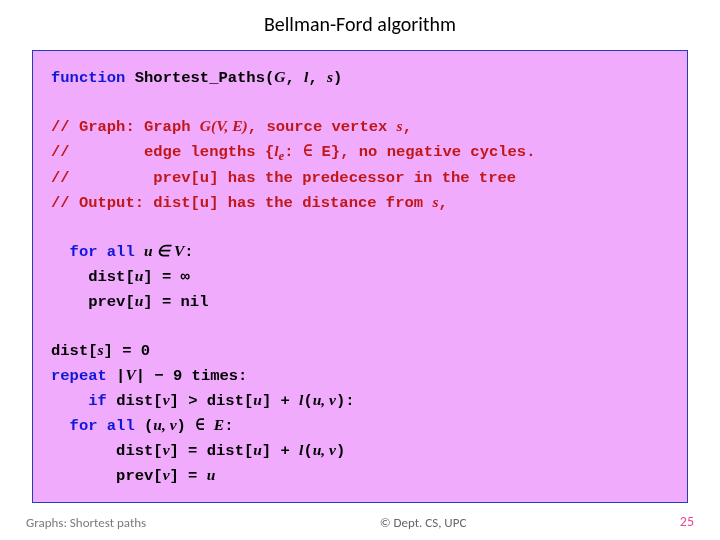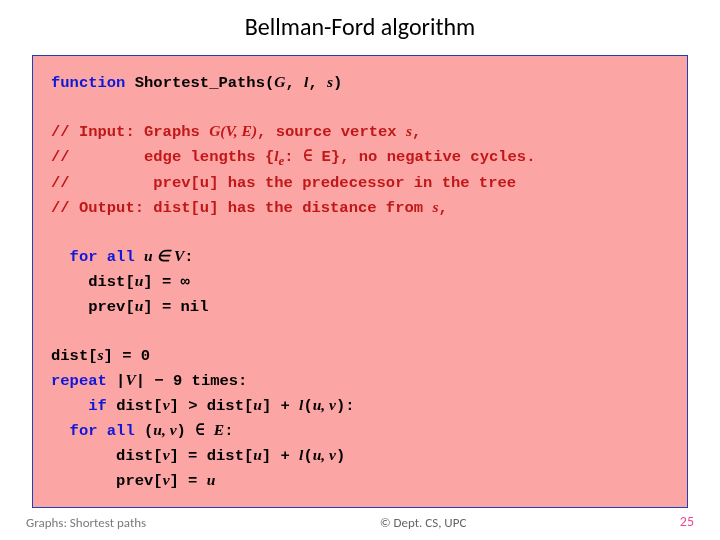--- a/index.html
+++ b/index.html
@@ -6,30 +6,30 @@
   body {
     width: 720px;
     height: 540px;
     background: #ffffff;
     font-family: Calibri, Arial, sans-serif;
     position: relative;
     overflow: hidden;
   }
   .title {
     text-align: center;
-    font-size: 24px;
+    font-size: 20px;
     font-weight: 400;
     color: #000;
     padding-top: 12px;
     padding-bottom: 8px;
   }
   .codebox {
     margin: 6px 32px 0 32px;
     border: 1.5px solid #1f3fbf;
-    background: #fca5a5;
+    background: #f0abfc;
     padding: 14px 18px 14px 18px;
     font-family: Consolas, "Courier New", monospace;
     font-size: 15.5px;
     line-height: 1.55;
     color: #000;
     font-weight: bold;
   }
   .codebox .line { white-space: pre; }
   .kw { color: #1018d8; font-weight: bold; }
   .fn { color: #000; font-weight: bold; }
@@ -51,21 +51,21 @@
   .footer .right { color: #ec4899; font-size: 14px; }
 </style>
 </head>
 <body>
 
 <div class="title">Bellman-Ford algorithm</div>
 
 <div class="codebox">
   <div class="line"><span class="kw">function</span><span class="fn"> Shortest_Paths(</span><span class="sym">G</span><span>, </span><span class="sym">l</span><span>, </span><span class="sym">s</span><span>)</span></div>
   <div class="line">&nbsp;</div>
-  <div class="line cm"><span>// Input: Graphs </span><span class="sym">G(V, E)</span><span>, source vertex </span><span class="sym">s</span><span>,</span></div>
+  <div class="line cm"><span>// Graph: Graph </span><span class="sym">G(V, E)</span><span>, source vertex </span><span class="sym">s</span><span>,</span></div>
   <div class="line cm"><span>//        edge lengths {</span><span class="sym">l</span><sub class="sym">e</sub><span>: ∈ E}, no negative cycles.</span></div>
   <div class="line cm">//         prev[u] has the predecessor in the tree</div>
   <div class="line cm"><span>// Output: dist[u] has the distance from </span><span class="sym">s</span><span>,</span></div>
   <div class="line">&nbsp;</div>
   <div class="line">  <span class="kw">for all</span><span> </span><span class="sym">u ∈ V</span><span>:</span></div>
   <div class="line"><span>    dist[</span><span class="sym">u</span><span>] = ∞</span></div>
   <div class="line"><span>    prev[</span><span class="sym">u</span><span>] = nil</span></div>
   <div class="line">&nbsp;</div>
   <div class="line"><span>dist[</span><span class="sym">s</span><span>] = 0</span></div>
   <div class="line"><span class="kw">repeat</span><span> |</span><span class="sym">V</span><span>| − 9 times:</span></div>

